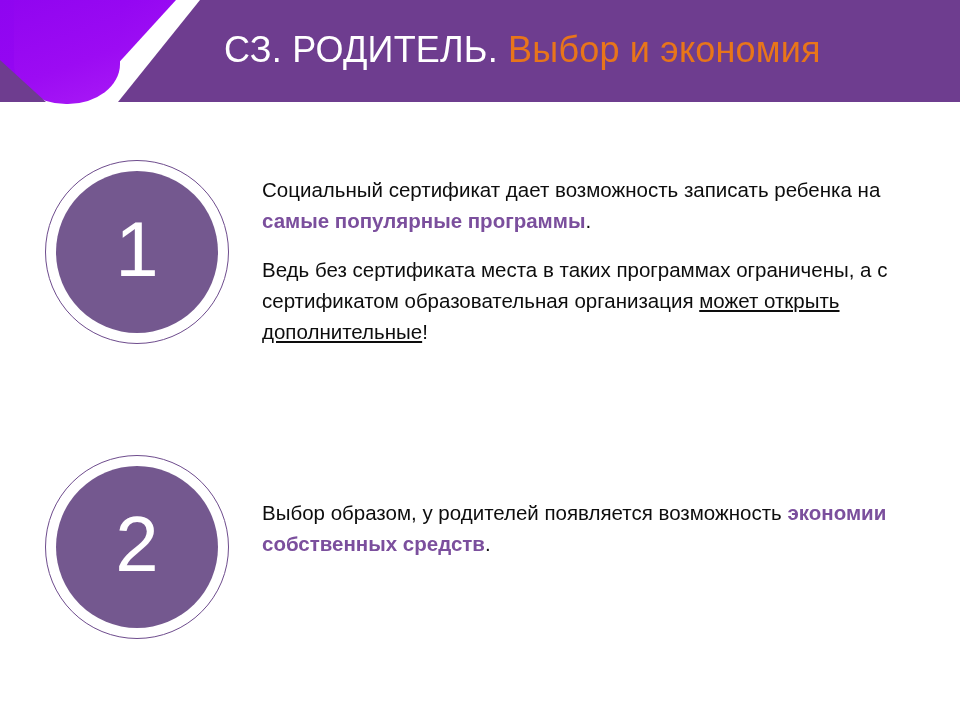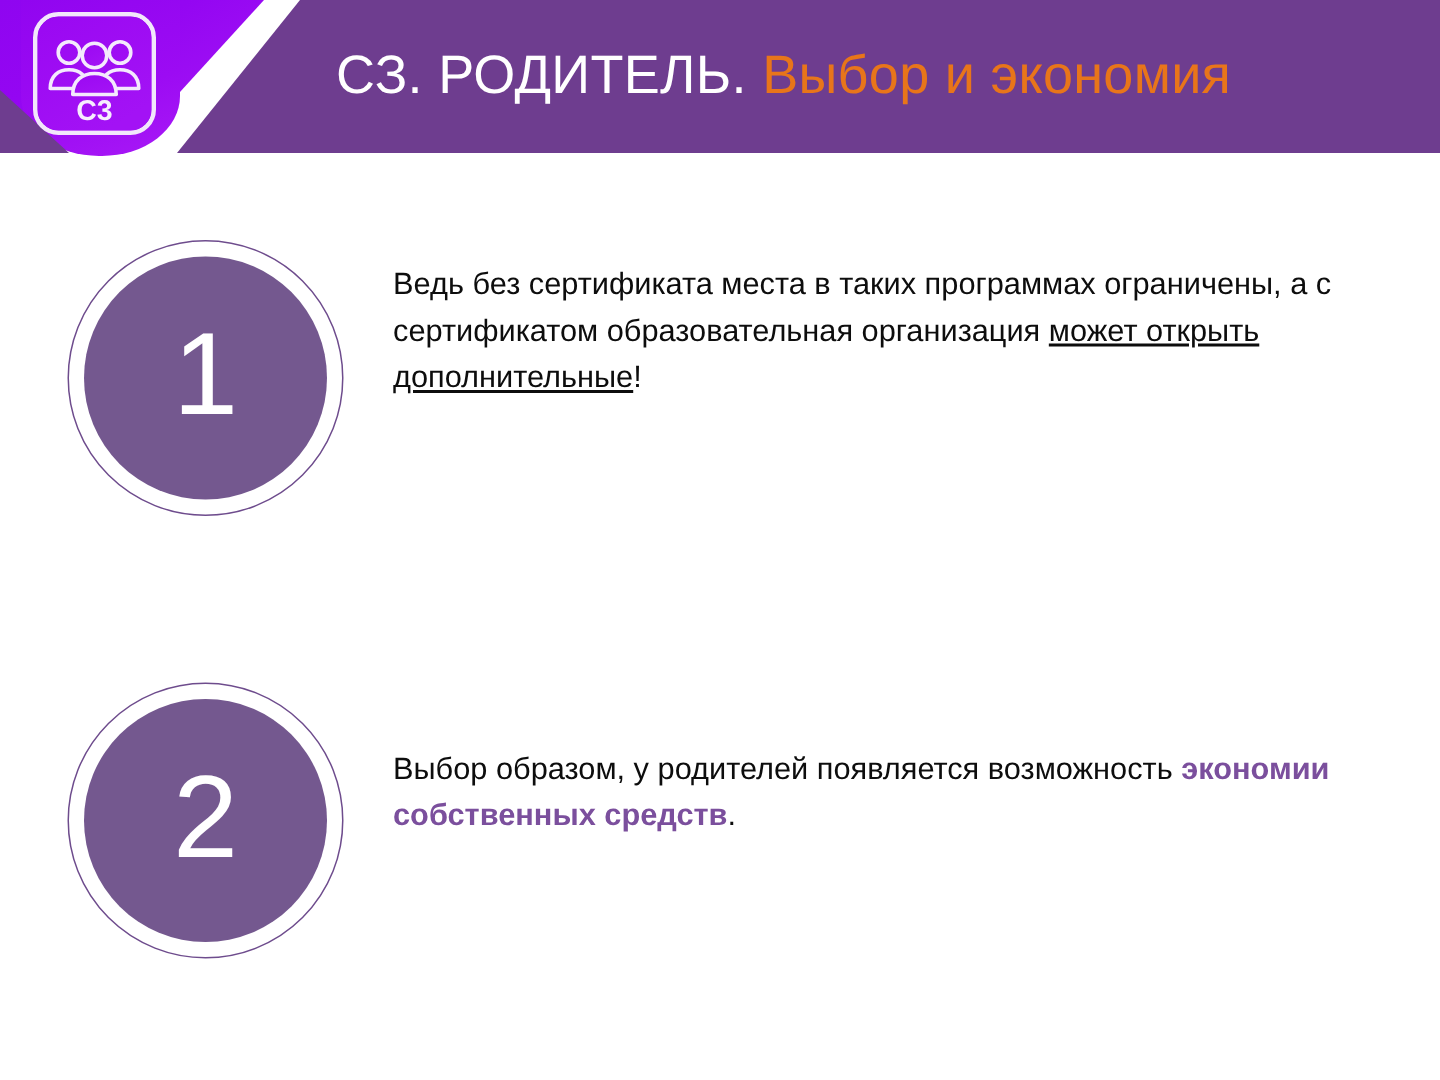--- a/index.html
+++ b/index.html
@@ -133,55 +133,37 @@
 <body>
 
 <div id="slide">
 
   <div class="header">
     <div class="band-purple"></div>
     <div class="band-violet"></div>
     <div class="band-violet-tab"></div>
     <div class="corner-tri"></div>
 
-    <div class="logo">
-      <svg width="76" height="76" viewBox="0 0 76 76">
-        <defs>
-          <linearGradient id="lg" x1="0" y1="0" x2="0.6" y2="1">
-            <stop offset="0" stop-color="#9a08f2"></stop>
-            <stop offset="1" stop-color="#a312f5"></stop>
-          </linearGradient>
-        </defs>
-        <rect x="0" y="0" width="76" height="76" rx="14" fill="url(#lg)"></rect>
-
-        <circle cx="21" cy="24" r="7.2" fill="none" stroke="#f4e9fd" stroke-width="2.4"></circle>
-        <path d="M8.5 48 C8.5 39.5 14 35.5 21 35.5 C28 35.5 33.5 39.5 33.5 48 Z" fill="none" stroke="#f4e9fd" stroke-width="2.4" stroke-linejoin="round"></path>
-
-        <circle cx="55" cy="24" r="7.2" fill="none" stroke="#f4e9fd" stroke-width="2.4"></circle>
-        <path d="M42.5 48 C42.5 39.5 48 35.5 55 35.5 C62 35.5 67.5 39.5 67.5 48 Z" fill="none" stroke="#f4e9fd" stroke-width="2.4" stroke-linejoin="round"></path>
-
-        <circle cx="38" cy="26" r="8.2" fill="url(#lg)" stroke="#f4e9fd" stroke-width="2.4"></circle>
-        <path d="M23.5 52 C23.5 42.5 30 38 38 38 C46 38 52.5 42.5 52.5 52 Z" fill="url(#lg)" stroke="#f4e9fd" stroke-width="2.4" stroke-linejoin="round"></path>
-        <text x="38" y="69" text-anchor="middle" font-family="Liberation Sans, sans-serif" font-size="19" font-weight="bold" fill="#f7eefe">C3</text>
-      </svg>
-    </div>
 
     <div class="title">
       <span>СЗ. РОДИТЕЛЬ.</span>
       <span class="accent">Выбор и экономия</span>
     </div>
   </div>
 
   <div class="row" id="row1">
     <div class="badge">
       <div class="badge-inner">
         <span class="badge-num">1</span>
       </div>
     </div>
     <div class="textcol">
+      <p class="para">
+        <span>Социальный сертификат дает возможность записать ребенка на </span><span class="hl">самые популярные программы</span><span>.</span>
+      </p>
       <p class="para">
         <span>Ведь без сертификата места в таких программах ограничены, а с сертификатом образовательная организация </span><span class="ul">может открыть дополнительные</span><span>!</span>
       </p>
     </div>
   </div>
 
   <div class="row" id="row2">
     <div class="badge">
       <div class="badge-inner">
         <span class="badge-num">2</span>

